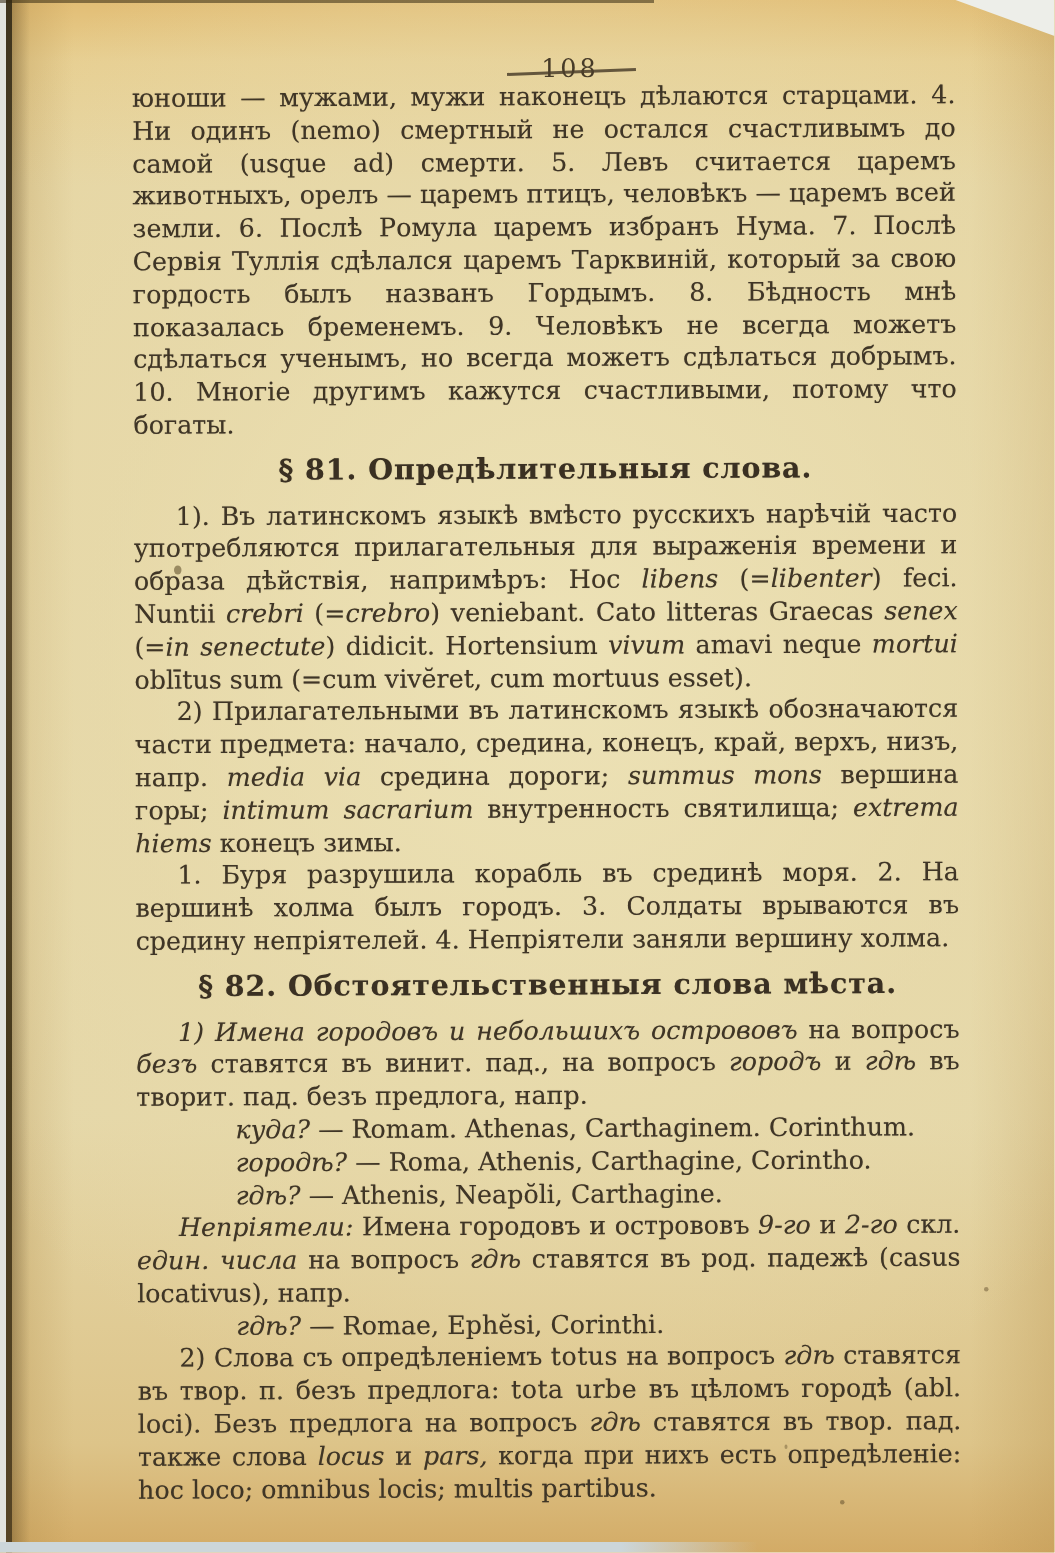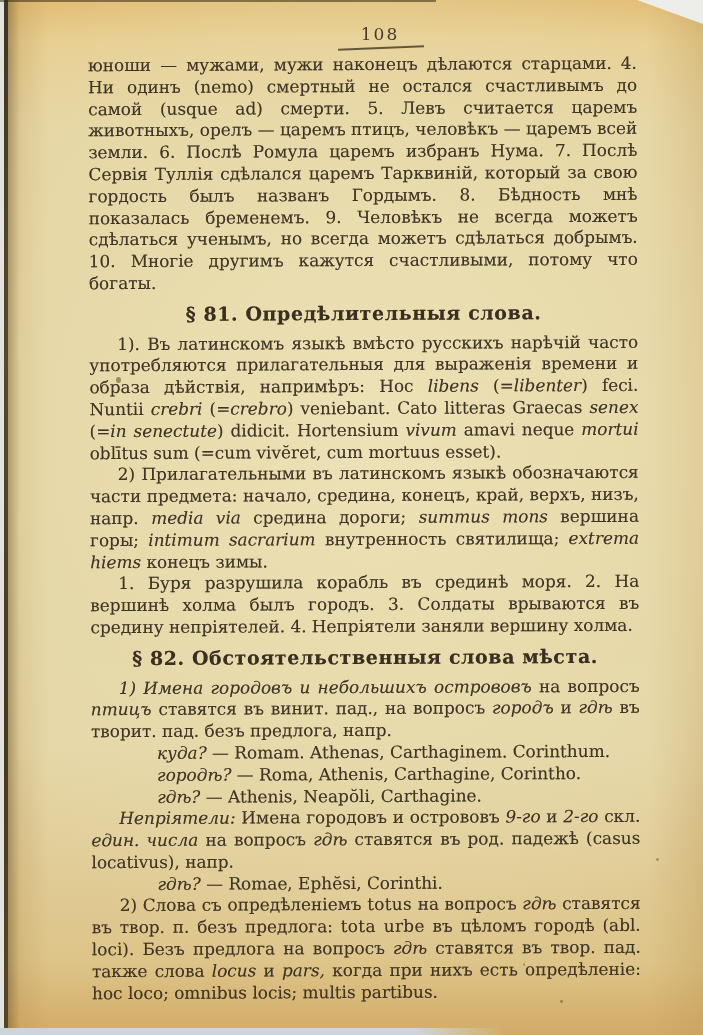--- a/index.html
+++ b/index.html
@@ -27,21 +27,21 @@
   .strip-bottom{position:absolute;bottom:0;left:0;width:505px;height:7px;
     background:linear-gradient(90deg,#ccd6da 0%,#ccd6da 82%,rgba(204,214,218,0) 100%);}
   .speck{position:absolute;border-radius:50%;background:#5a4827;}
   .speck.s1{left:116px;top:377px;width:5px;height:6px;opacity:.55;}
   .speck.s2{left:560px;top:1000px;width:3px;height:3px;opacity:.5;}
   .speck.s3{left:656px;top:858px;width:3px;height:3px;opacity:.45;}
   .speck.s4{left:523px;top:963px;width:2px;height:3px;opacity:.4;}
 
   
   .pgnum{
-    position:absolute;top:24px;left:337px;width:86px;text-align:center;
+    position:absolute;top:36px;left:337px;width:86px;text-align:center;
     font-size:17px;letter-spacing:2px;color:#473b28;
   }
   .pgnum-rule{
     position:absolute;top:47px;left:338px;width:86px;height:2px;
     background:#4c402b;transform:rotate(-2.2deg);opacity:.85;
   }
 
   
   .text-col{
     position:absolute;left:90px;top:54px;width:549px;
@@ -85,21 +85,21 @@
     <p class="heading">§ 81. Опредѣлительныя слова.</p>
 
     <p class="indent"><span>1). Въ латинскомъ языкѣ вмѣсто русскихъ нарѣчій часто употребляются прилагательныя для выраженія времени и образа дѣйствія, напримѣръ: Hoc </span><span class="it">libens</span><span> (=</span><span class="it">libenter</span><span>) feci. Nuntii </span><span class="it">crebri</span><span> (=</span><span class="it">crebro</span><span>) veniebant. Cato litteras Graecas </span><span class="it">senex</span><span> (=</span><span class="it">in senectute</span><span>) didicit. Hortensium </span><span class="it">vivum</span><span> amavi neque </span><span class="it">mortui</span><span> oblītus sum (=cum vivĕret, cum mortuus esset).</span></p>
 
     <p class="indent"><span>2) Прилагательными въ латинскомъ языкѣ обозначаются части предмета: начало, средина, конецъ, край, верхъ, низъ, напр. </span><span class="it">media via</span><span> средина дороги; </span><span class="it">summus mons</span><span> вершина горы; </span><span class="it">intimum sacrarium</span><span> внутренность святилища; </span><span class="it">extrema hiems</span><span> конецъ зимы.</span></p>
 
     <p class="indent"><span>1. Буря разрушила корабль въ срединѣ моря. 2. На вершинѣ холма былъ городъ. 3. Солдаты врываются въ средину непріятелей. 4. Непріятели заняли вершину холма.</span></p>
 
     <p class="heading">§ 82. Обстоятельственныя слова мѣста.</p>
 
-    <p class="indent"><span class="it">1) Имена городовъ и небольшихъ острововъ</span><span> на вопросъ </span><span class="it">птицъ</span><span> ставятся въ винит. пад., на вопросъ </span><span class="it">городъ</span><span> и </span><span class="it">гдѣ</span><span> въ творит. пад. безъ предлога, напр.</span></p>
+    <p class="indent"><span class="it">1) Имена городовъ и небольшихъ острововъ</span><span> на вопросъ </span><span class="it">безъ</span><span> ставятся въ винит. пад., на вопросъ </span><span class="it">городъ</span><span> и </span><span class="it">гдѣ</span><span> въ творит. пад. безъ предлога, напр.</span></p>
 
     <p class="case-line"><span class="it">куда?</span><span> — Romam. Athenas, Carthaginem. Corinthum.</span></p>
     <p class="case-line"><span class="it">городѣ?</span><span> — Roma, Athenis, Carthagine, Corintho.</span></p>
     <p class="case-line"><span class="it">гдѣ?</span><span> — Athenis, Neapŏli, Carthagine.</span></p>
 
     <p class="indent"><span class="it">Непріятели:</span><span> Имена городовъ и острововъ </span><span class="it">9-го</span><span> и </span><span class="it">2-го</span><span> скл. </span><span class="it">един. числа</span><span> на вопросъ </span><span class="it">гдѣ</span><span> ставятся въ род. падежѣ (casus locativus), напр.</span></p>
 
     <p class="case-line"><span class="it">гдѣ?</span><span> — Romae, Ephĕsi, Corinthi.</span></p>
 
     <p class="indent"><span>2) Слова съ опредѣленіемъ </span><span class="bd">totus</span><span> на вопросъ </span><span class="it">гдѣ</span><span> ставятся въ твор. п. безъ предлога: </span><span class="bd">tota urbe</span><span> въ цѣломъ городѣ (abl. loci). Безъ предлога на вопросъ </span><span class="it">гдѣ</span><span> ставятся въ твор. пад. также слова </span><span class="it">locus</span><span> и </span><span class="it">pars,</span><span> когда при нихъ есть опредѣленіе: hoc loco; omnibus locis; multis partibus.</span></p>

